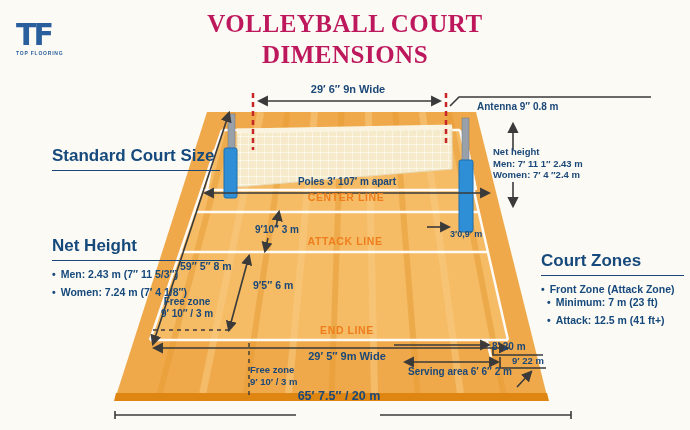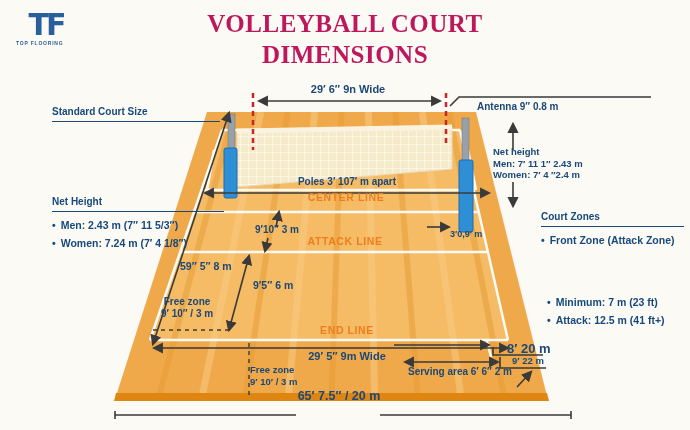--- a/index.html
+++ b/index.html
@@ -7,26 +7,26 @@
     position:relative; width:690px; height:430px; overflow:hidden;
     background:#fcfaf4; font-family:"Liberation Sans", sans-serif;
   }
   #court-svg { position:absolute; left:0; top:0; }
 
   .title {
     position:absolute; left:0; right:0; top:8px; text-align:center;
     font-family:"Liberation Serif", serif; font-weight:bold;
     font-size:25px; line-height:31px; color:#be185d; letter-spacing:.5px;
   }
-  .logo { position:absolute; left:16px; top:10px; color:#2a5f9e; text-align:right; }
+  .logo { position:absolute; left:16px; top:20px; color:#2a5f9e; text-align:left; }
   .logo .mono { font-size:30px; font-weight:900; letter-spacing:-3px; line-height:30px; font-family:"DejaVu Sans", sans-serif; }
   .logo .sub  { font-size:5px; font-weight:bold; letter-spacing:.8px; }
 
   .panel { position:absolute; color:#16497c; }
-  .panel .hd { font-size:10px; font-weight:bold; padding-bottom:4px; border-bottom:1.5px solid #1c4879; }
+  .panel .hd { font-size:17px; font-weight:bold; padding-bottom:4px; border-bottom:1.5px solid #1c4879;margin-top:40px; }
   .panel ul { list-style:none; margin:7px 0 0; padding:0; }
   .panel li { font-size:10.5px; font-weight:bold; margin:0 0 6px; white-space:nowrap; }
   .panel li::before { content:"\2022"; margin-right:5px; }
   .panel .val { font-weight:600; }
 
   .lbl { position:absolute; color:#1b4878; font-weight:bold; white-space:nowrap; font-size:10px; }
   .ctr { transform:translateX(-50%); }
   .orange { color:#ee7e1d; letter-spacing:.6px; font-size:10.5px; }
   .two { line-height:11.5px; }
 </style>
@@ -178,17 +178,17 @@
 
   <div class="lbl ctr orange" style="left:347px; top:324px;">END LINE</div>
   <div class="lbl ctr" style="left:347px; top:350px; font-size:11px;">29′ 5″ 9m Wide</div>
 
   <div class="lbl two" style="left:250px; top:364px; font-size:9.5px;">
     <div>Free zone</div>
     <div>9′ 10′ / 3 m</div>
   </div>
 
   <div class="lbl" style="left:408px; top:366px;">Serving area 6′ 6″ 2 m</div>
-  <div class="lbl" style="left:507px; top:341px; font-size:13px;">8′ 20 m</div>
+  <div class="lbl" style="left:492px; top:341px; font-size:10px;">8′ 20 m</div>
   <div class="lbl" style="left:512px; top:355px; font-size:9.5px;">9′ 22 m</div>
   <div class="lbl ctr" style="left:339px; top:389px; font-size:12.5px;">65′ 7.5″ / 20 m</div>
 
 </div>
 
 </body></html>

